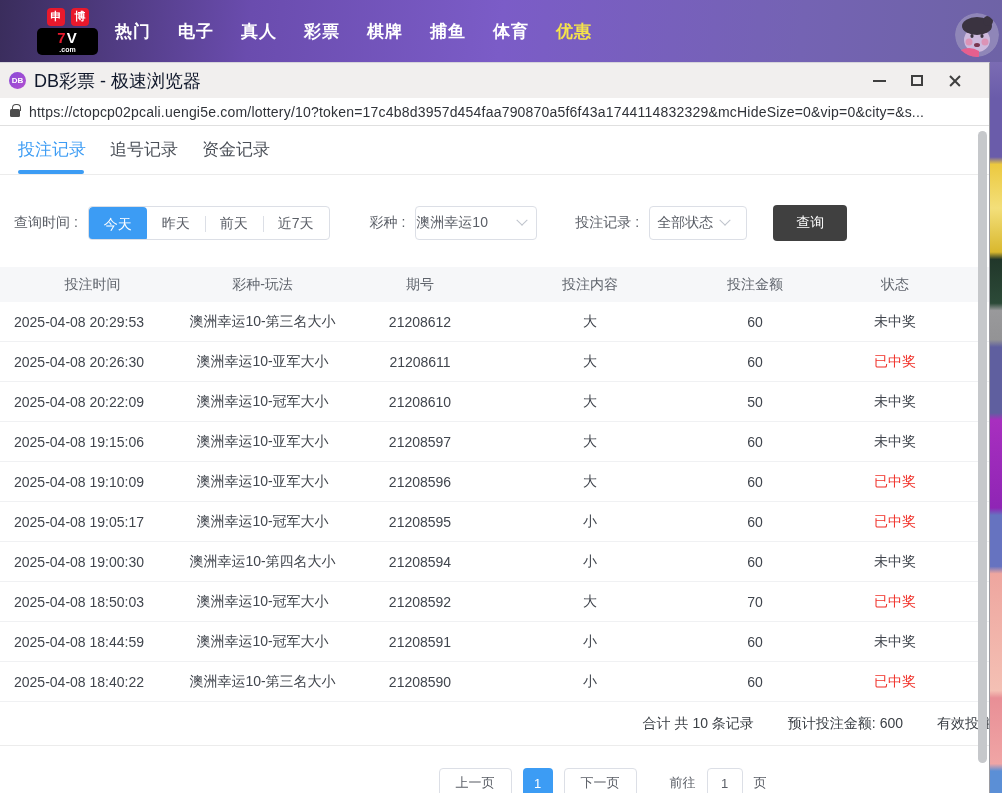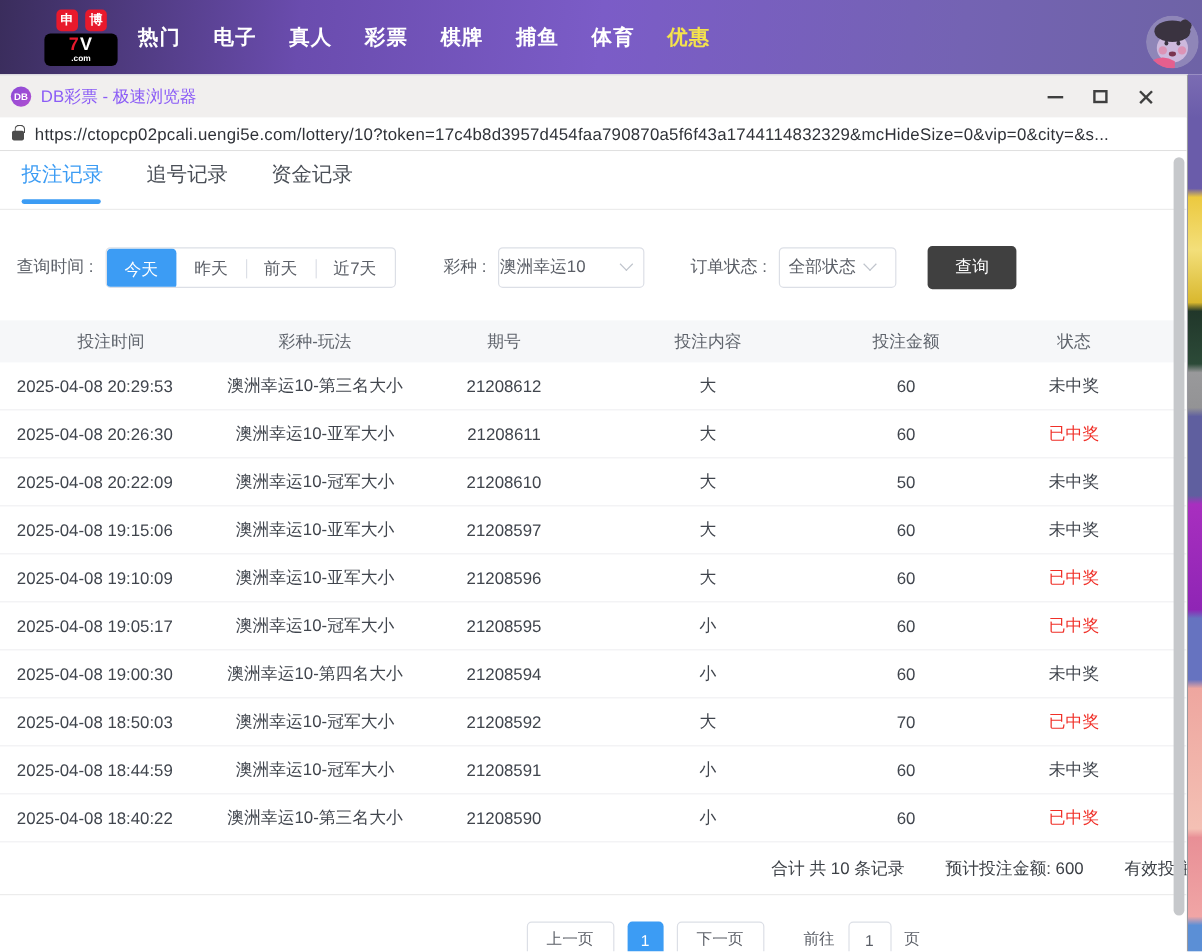--- a/index.html
+++ b/index.html
@@ -34,41 +34,41 @@
       #a82fbf 49%, #8f25b5 61%, #6673c0 62%, #6673c0 69%, #eea69f 70%, #f4c0b4 86%,
       #e88f96 87%, #f0a5a5 96%, #5b8fd6 97%, #5b8fd6 100%); }
 
   
   .browser-window { position:absolute; left:0; top:62px; width:990px; height:731px;
     background:#fff; border-top:1px solid #d6d4da; border-right:1px solid #9a9aa0; overflow:hidden; }
   .titlebar { height:35px; background:#f1efee; display:flex; align-items:center; padding:0 15px 0 9px;justify-content:space-between; }
   .favicon { width:17px; height:17px; border-radius:50%;
     background:linear-gradient(135deg,#8a4bd8,#b14fd0); color:#fff; font-size:8px; font-weight:bold;
     display:flex; align-items:center; justify-content:center; }
-  .win-title { margin-left:8px; font-size:14px; color:#8b5cf6; }
+  .win-title { margin-left:8px; font-size:18px; color:#0f172a; }
   .win-btns { margin-left:auto; display:flex; }
   .wbtn { width:38px; height:35px; display:flex; align-items:center; justify-content:center; cursor:pointer; }
   .glyph-min { width:13px; height:2px; background:#3f3f3f; }
   .glyph-max { width:12px; height:11px; border:2px solid #3f3f3f; }
   .glyph-close { position:relative; width:14px; height:14px; }
   .glyph-close i { position:absolute; left:0; top:6px; width:14px; height:1.8px; background:#3f3f3f; }
   .glyph-close i:first-child { transform:rotate(45deg); }
   .glyph-close i:last-child  { transform:rotate(-45deg); }
 
   .urlbar { height:28px; background:#fff; border-bottom:1px solid #e0e0e0;
     display:flex; align-items:center; padding:0 8px; cursor:text; }
   .lock { width:10px; height:8px; background:#4c4c4c; border-radius:1.5px; position:relative; margin:2px 9px 0 2px; }
   .lock::before { content:''; position:absolute; top:-5px; left:1.5px; width:7px; height:6px;
     border:1.5px solid #4c4c4c; border-bottom:none; border-radius:4px 4px 0 0; }
   .url-text { font-size:14px; color:#2f3238; white-space:nowrap; letter-spacing:.2px; }
 
   
   .content { position:relative; height:668px; overflow:hidden; background:#fff; }
   .tabs { height:46px; padding-left:18px; border-bottom:1px solid #ececec;
-    display:flex; align-items:center; gap:36px; margin-top:3px; }
+    display:flex; align-items:flex-end; gap:24px; margin-top:3px; }
   .tab { position:relative; font-size:17px; color:#4a4f57; padding-bottom:13px; cursor:pointer; }
   .tab.active { color:#3c9cf4; }
   .tab.active::after { content:''; position:absolute; left:0; bottom:0; width:66px; height:4px;
     border-radius:2px; background:#3c9cf4; }
 
   .filter-row { margin:30px 0 0 14px; display:flex; align-items:center; }
   .flabel { font-size:14px; color:#5a5e66; margin-right:10px; white-space:nowrap; }
   .ml40 { margin-left:40px; } .ml38 { margin-left:38px; }
   .seg-group { display:flex; border:1px solid #dcdfe6; border-radius:4px; height:34px; overflow:hidden; }
   .seg { height:34px; line-height:32px; padding:0 15px; font-size:14px; color:#5a5e66;
@@ -195,21 +195,21 @@
             <span class="seg active">今天</span>
             <span class="seg">昨天</span>
             <span class="seg">前天</span>
             <span class="seg">近7天</span>
           </div>
         <span class="flabel ml40">彩种 :</span>
         <div class="select w122">
           <span>澳洲幸运10</span>
           <span class="chev"></span>
         </div>
-        <span class="flabel ml38">订单状态 :</span>
+        <span class="flabel ml38">投注记录 :</span>
         <div class="select w98">
           <span>全部状态</span>
           <span class="chev"></span>
         </div>
         <button class="search-btn">查询</button>
       </div>
 
       <div class="thead">
           <div class="th c0">投注时间</div>
           <div class="th c1">彩种-玩法</div>

